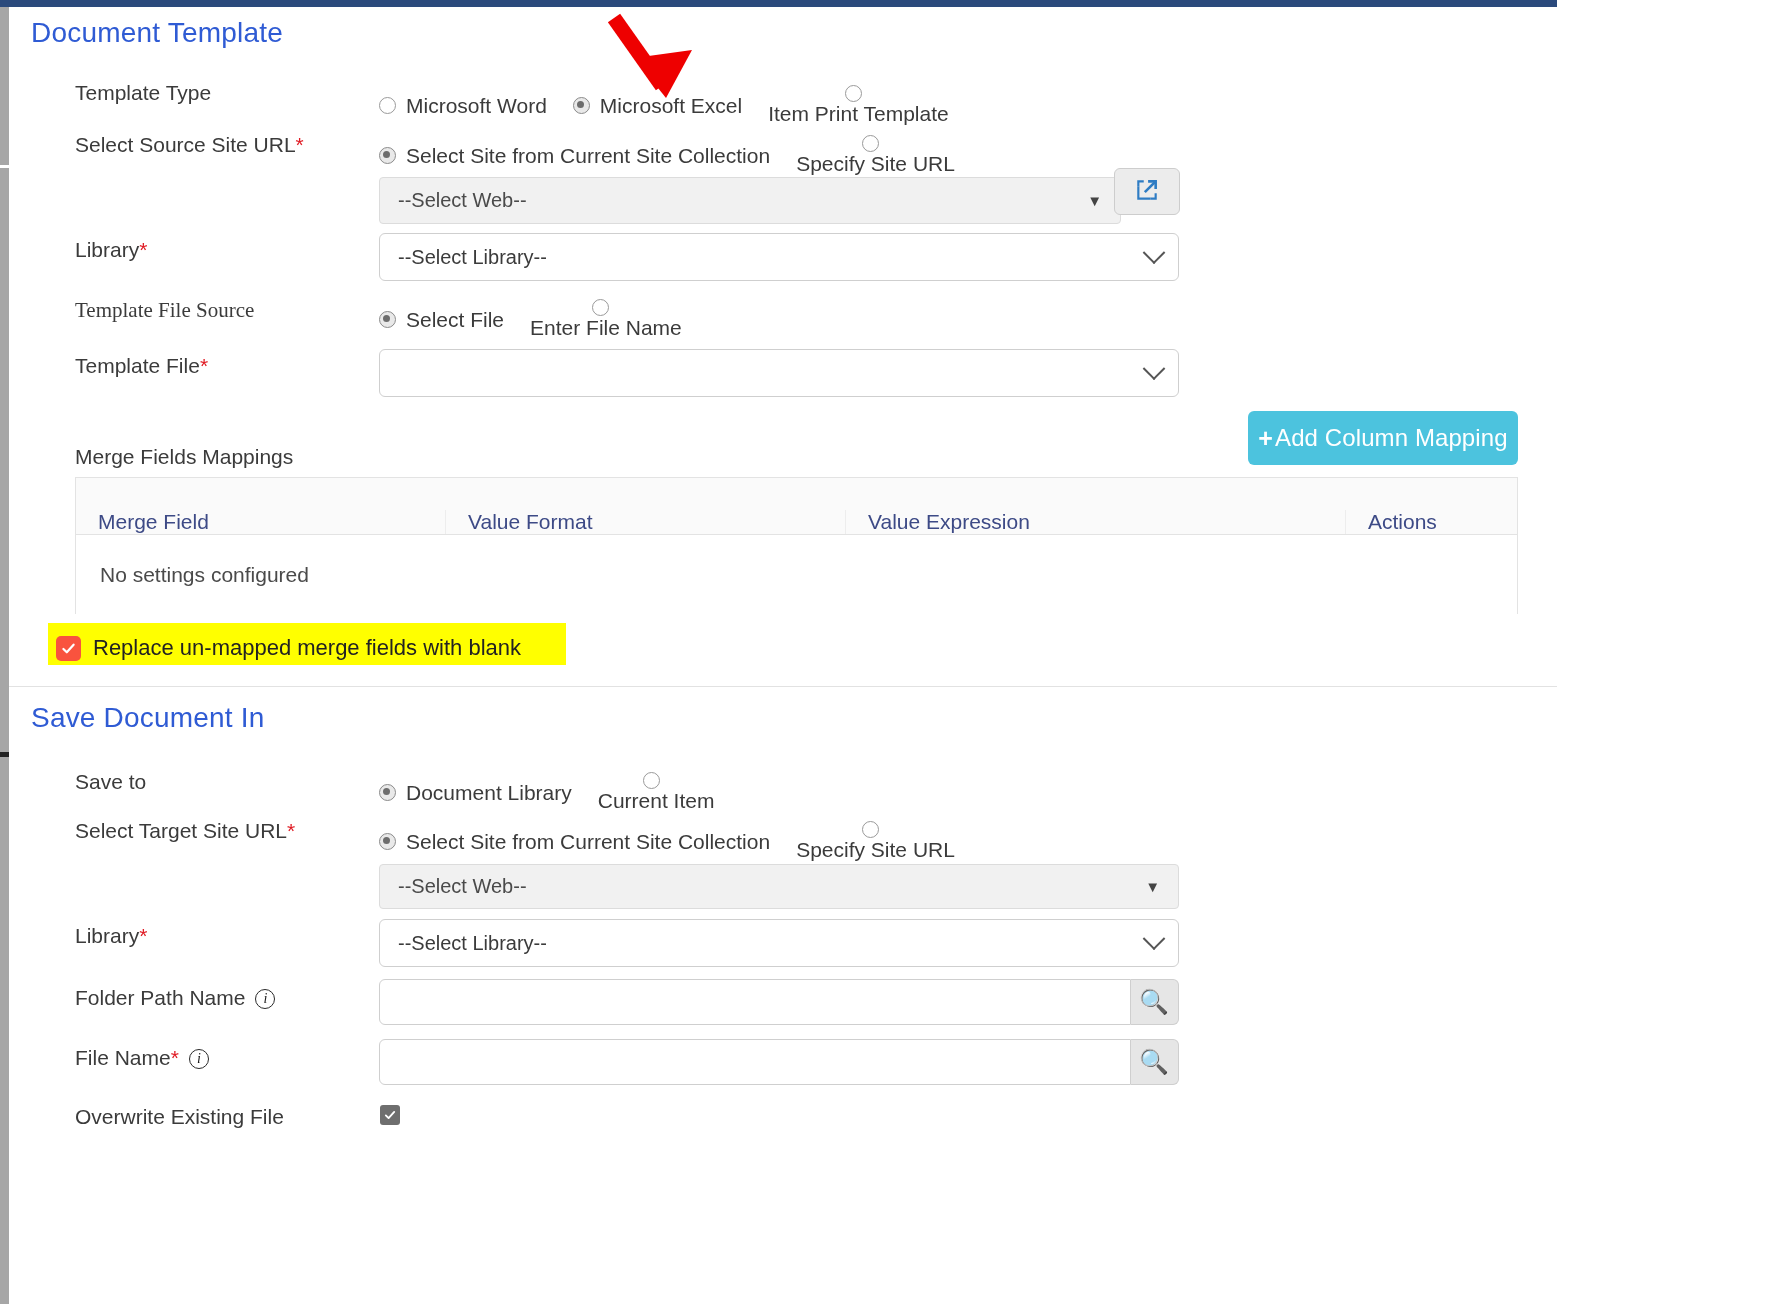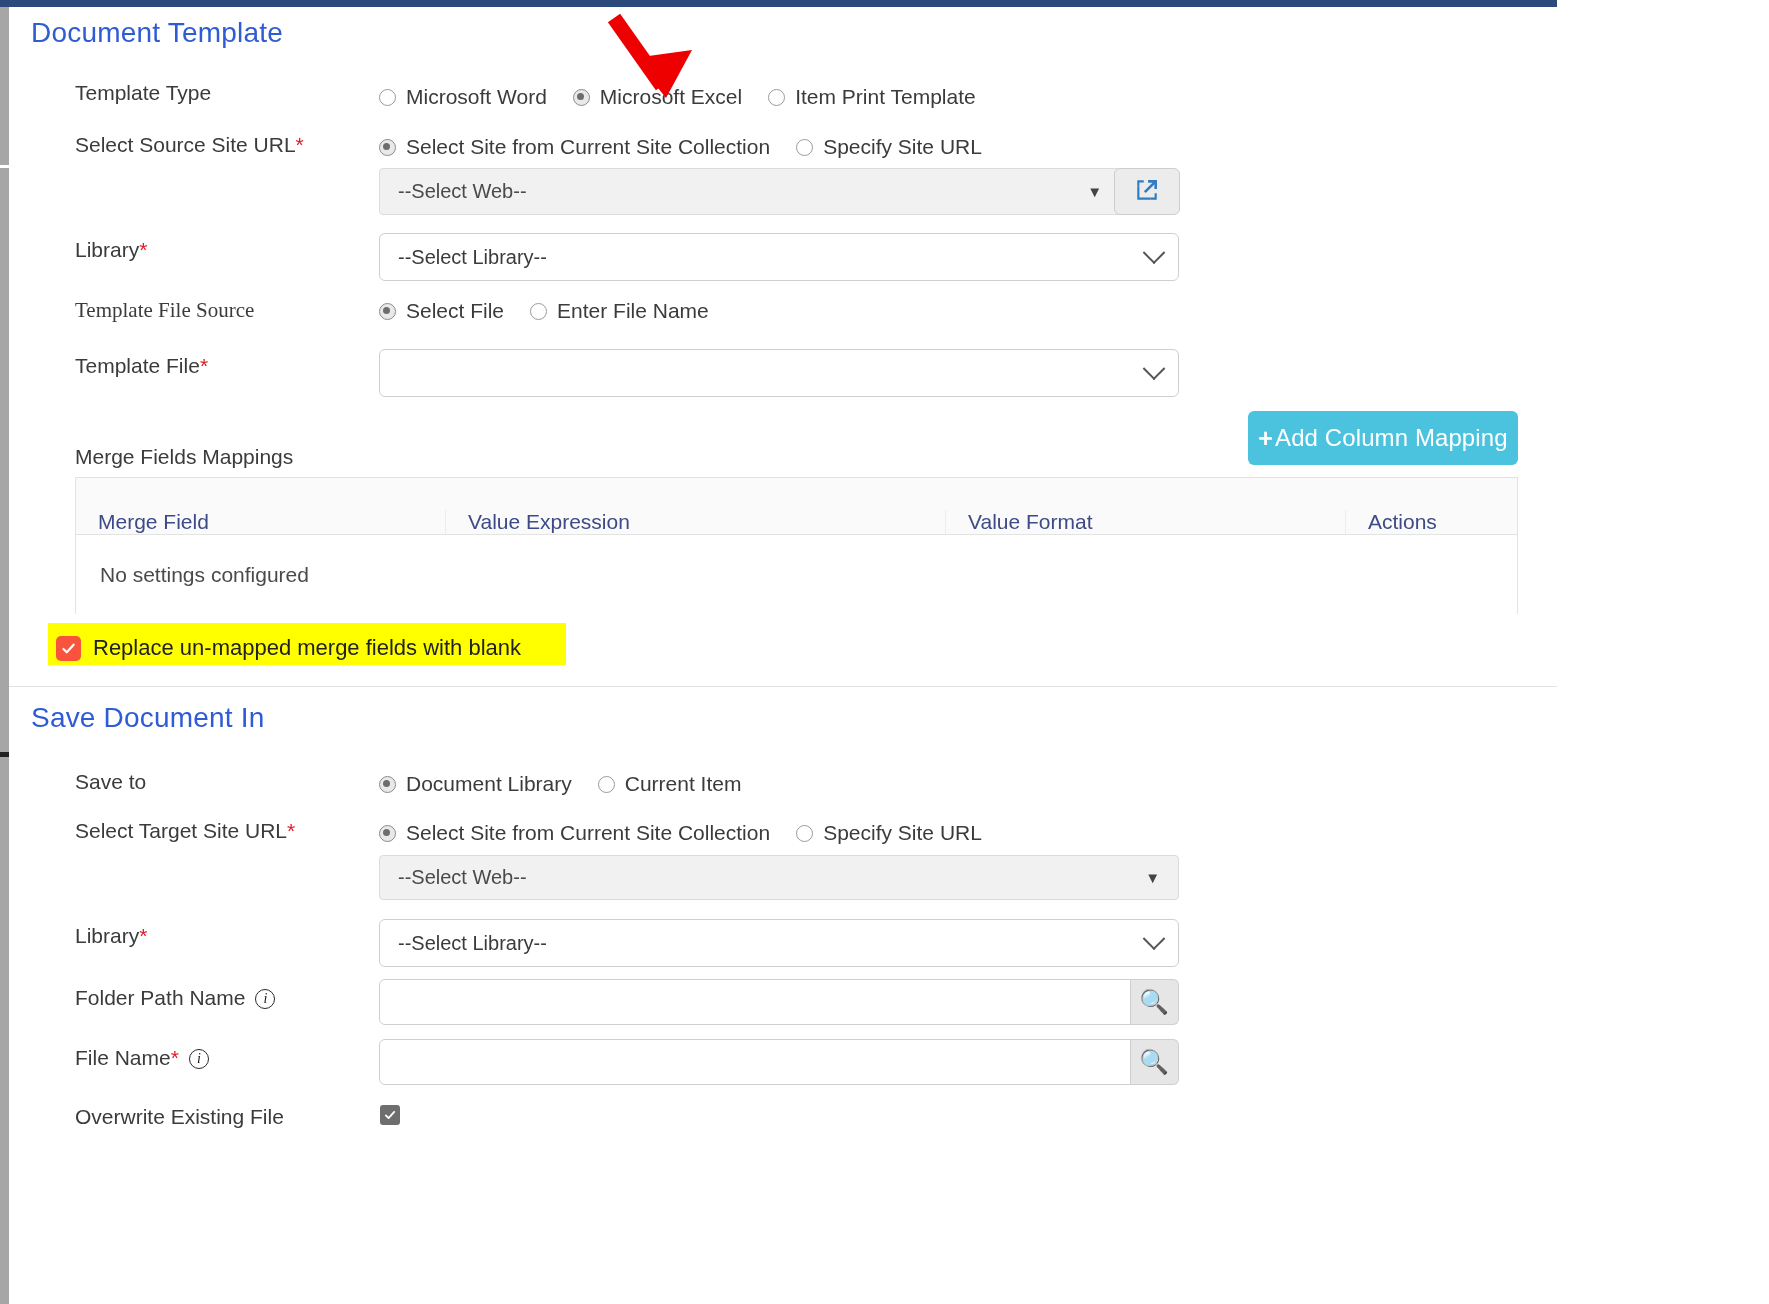--- a/index.html
+++ b/index.html
@@ -92,21 +92,21 @@
     white-space: nowrap;
   }
   .radio-opt {
     display: flex;
     align-items: center;
     margin-right: 26px;
     font-size: 21px;
     color: #3b3b3b;
     cursor: pointer;
   }
-  .radio-opt:last-child { margin-right: 0; }
+  .radio-opt:last-child { margin-right: 0; flex-direction: column; }
   .radio-dot {
     width: 17px;
     height: 17px;
     border: 1.6px solid #9a9a9a;
     border-radius: 50%;
     margin-right: 10px;
     background: #ffffff;
     box-sizing: border-box;
     position: relative;
     flex: 0 0 auto;
@@ -131,20 +131,21 @@
     border: 1px solid #dcdcdc;
     border-radius: 4px;
     box-sizing: border-box;
     display: flex;
     align-items: center;
     padding: 0 14px 0 18px;
     font-size: 20px;
     color: #4a4a4a;
     cursor: pointer;
     justify-content: space-between;
+    margin-top: 9px;
   }
   .flat-select .caret {
     font-size: 15px;
     color: #444444;
     line-height: 1;
     margin-right: 4px;
   }
 
   
   .native-select {
@@ -436,22 +437,22 @@
     <div class="field-label" style="left:66px; top:438px;">Merge Fields Mappings</div>
 
     <div class="primary-btn" style="left:1239px; top:404px; width:270px; height:54px;">
       <span class="plus">+</span>
       <span>Add Column Mapping</span>
     </div>
 
     <div class="map-table" style="left:66px; top:470px; width:1443px; height:137px;">
       <div class="map-thead">
         <div class="map-th" style="width:370px;">Merge Field</div>
+        <div class="map-th" style="width:400px;">Value Format</div>
         <div class="map-th" style="width:500px;">Value Expression</div>
-        <div class="map-th" style="width:400px;">Value Format</div>
         <div class="map-th" style="width:171px;">Actions</div>
       </div>
       <div class="map-body">No settings configured</div>
     </div>
 
     <div class="highlight-row" style="left:39px; top:616px; width:518px; height:42px;">
       <span class="cb-red">
         <svg width="17" height="17" viewBox="0 0 20 20" aria-hidden="true">
           <path d="M4 10.5 L8 14.5 L16 5.5" stroke="#ffffff" stroke-width="2.6" fill="none" stroke-linecap="round" stroke-linejoin="round"></path>
         </svg>

